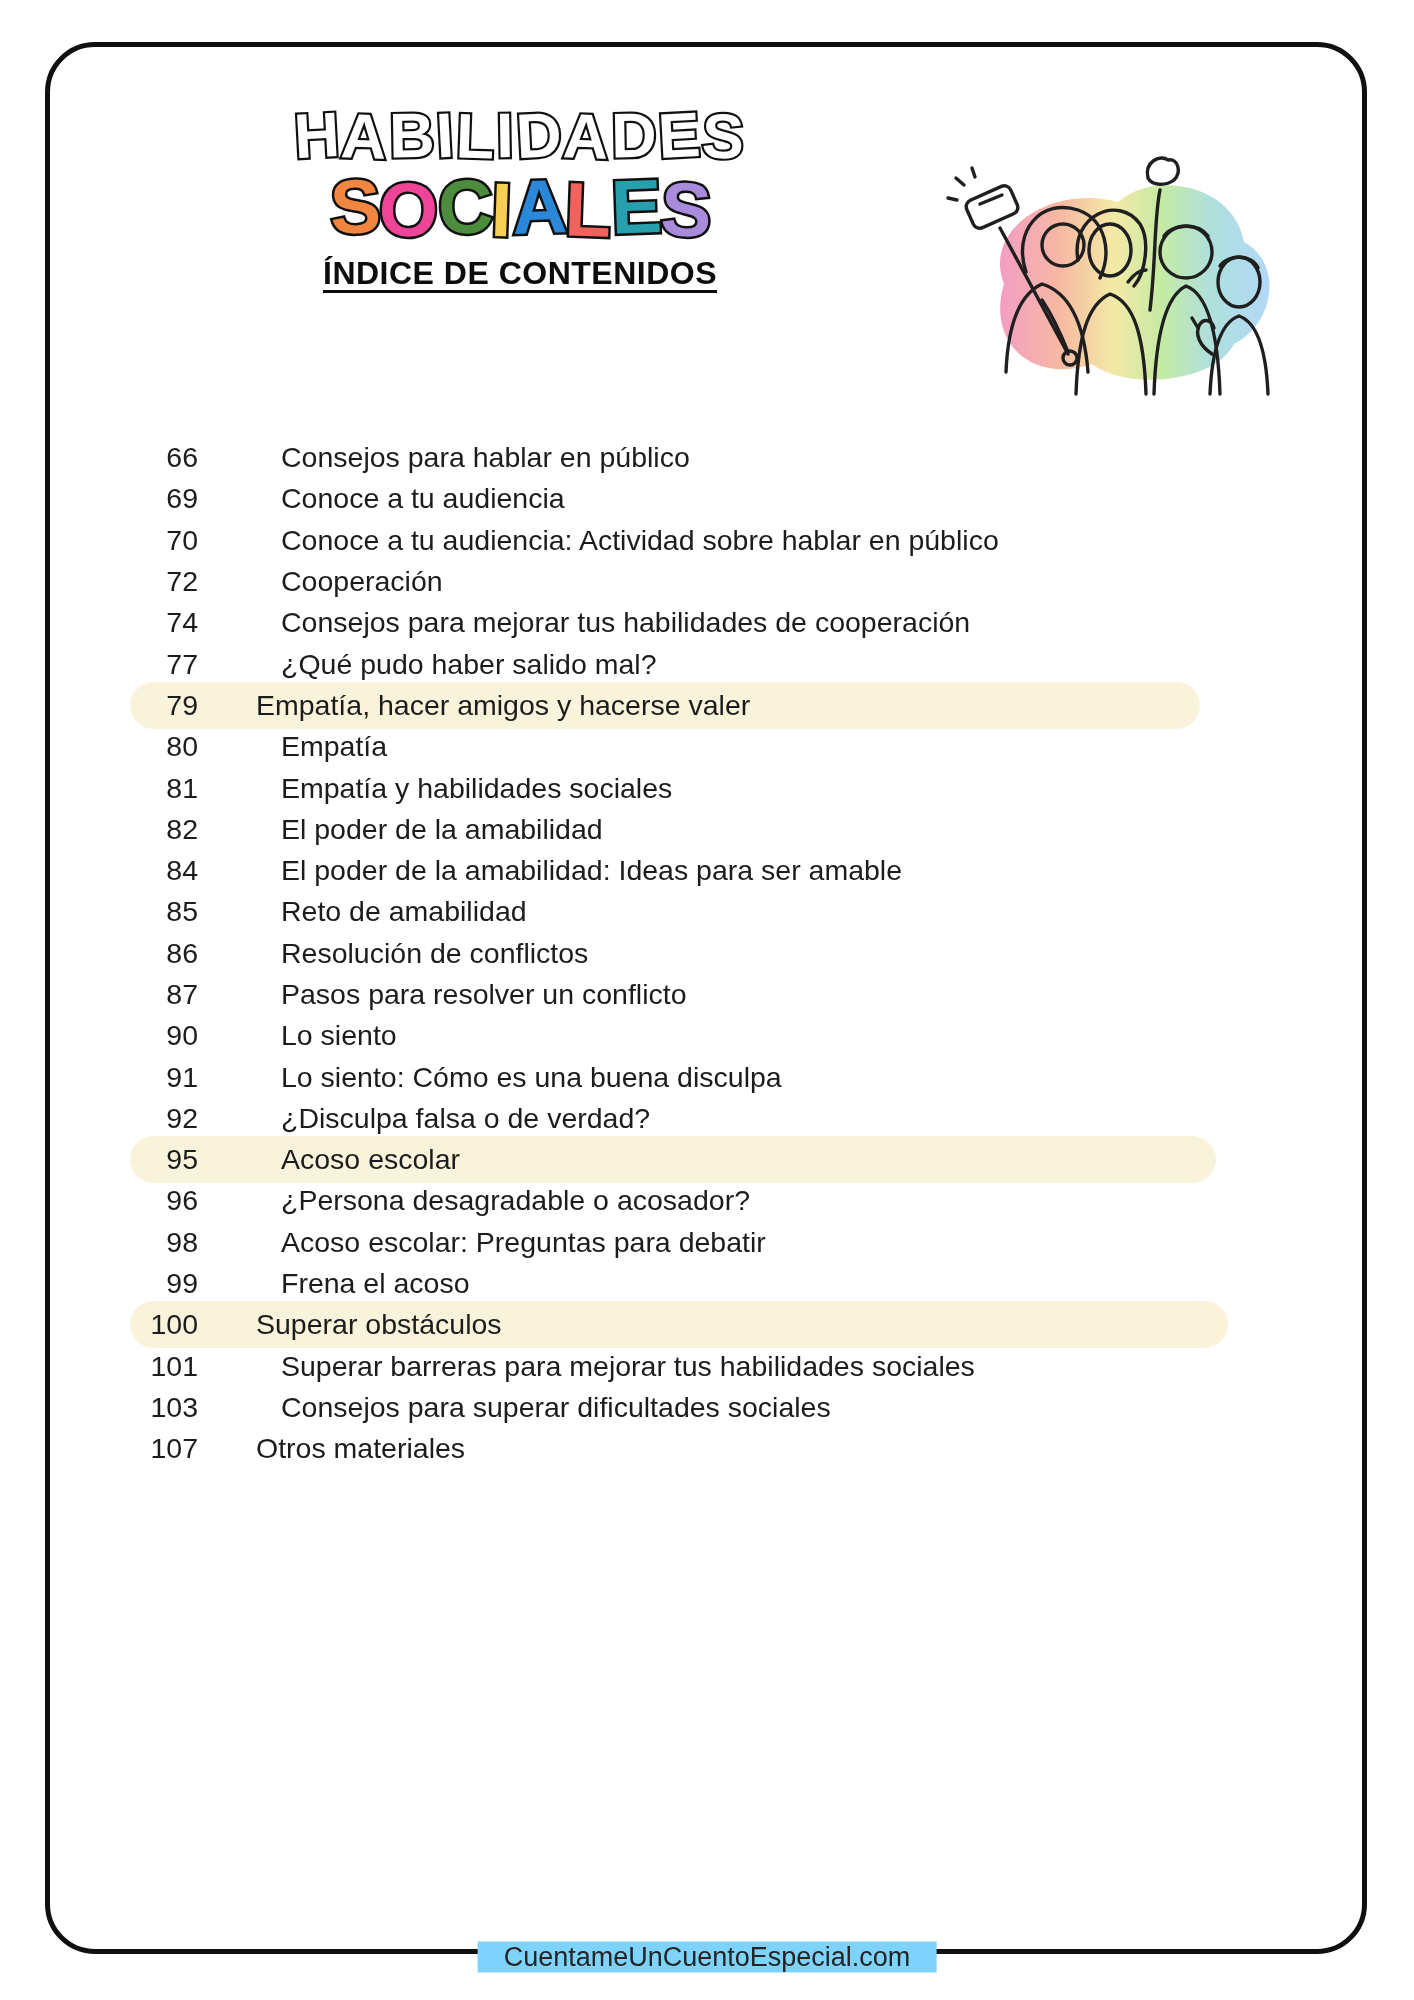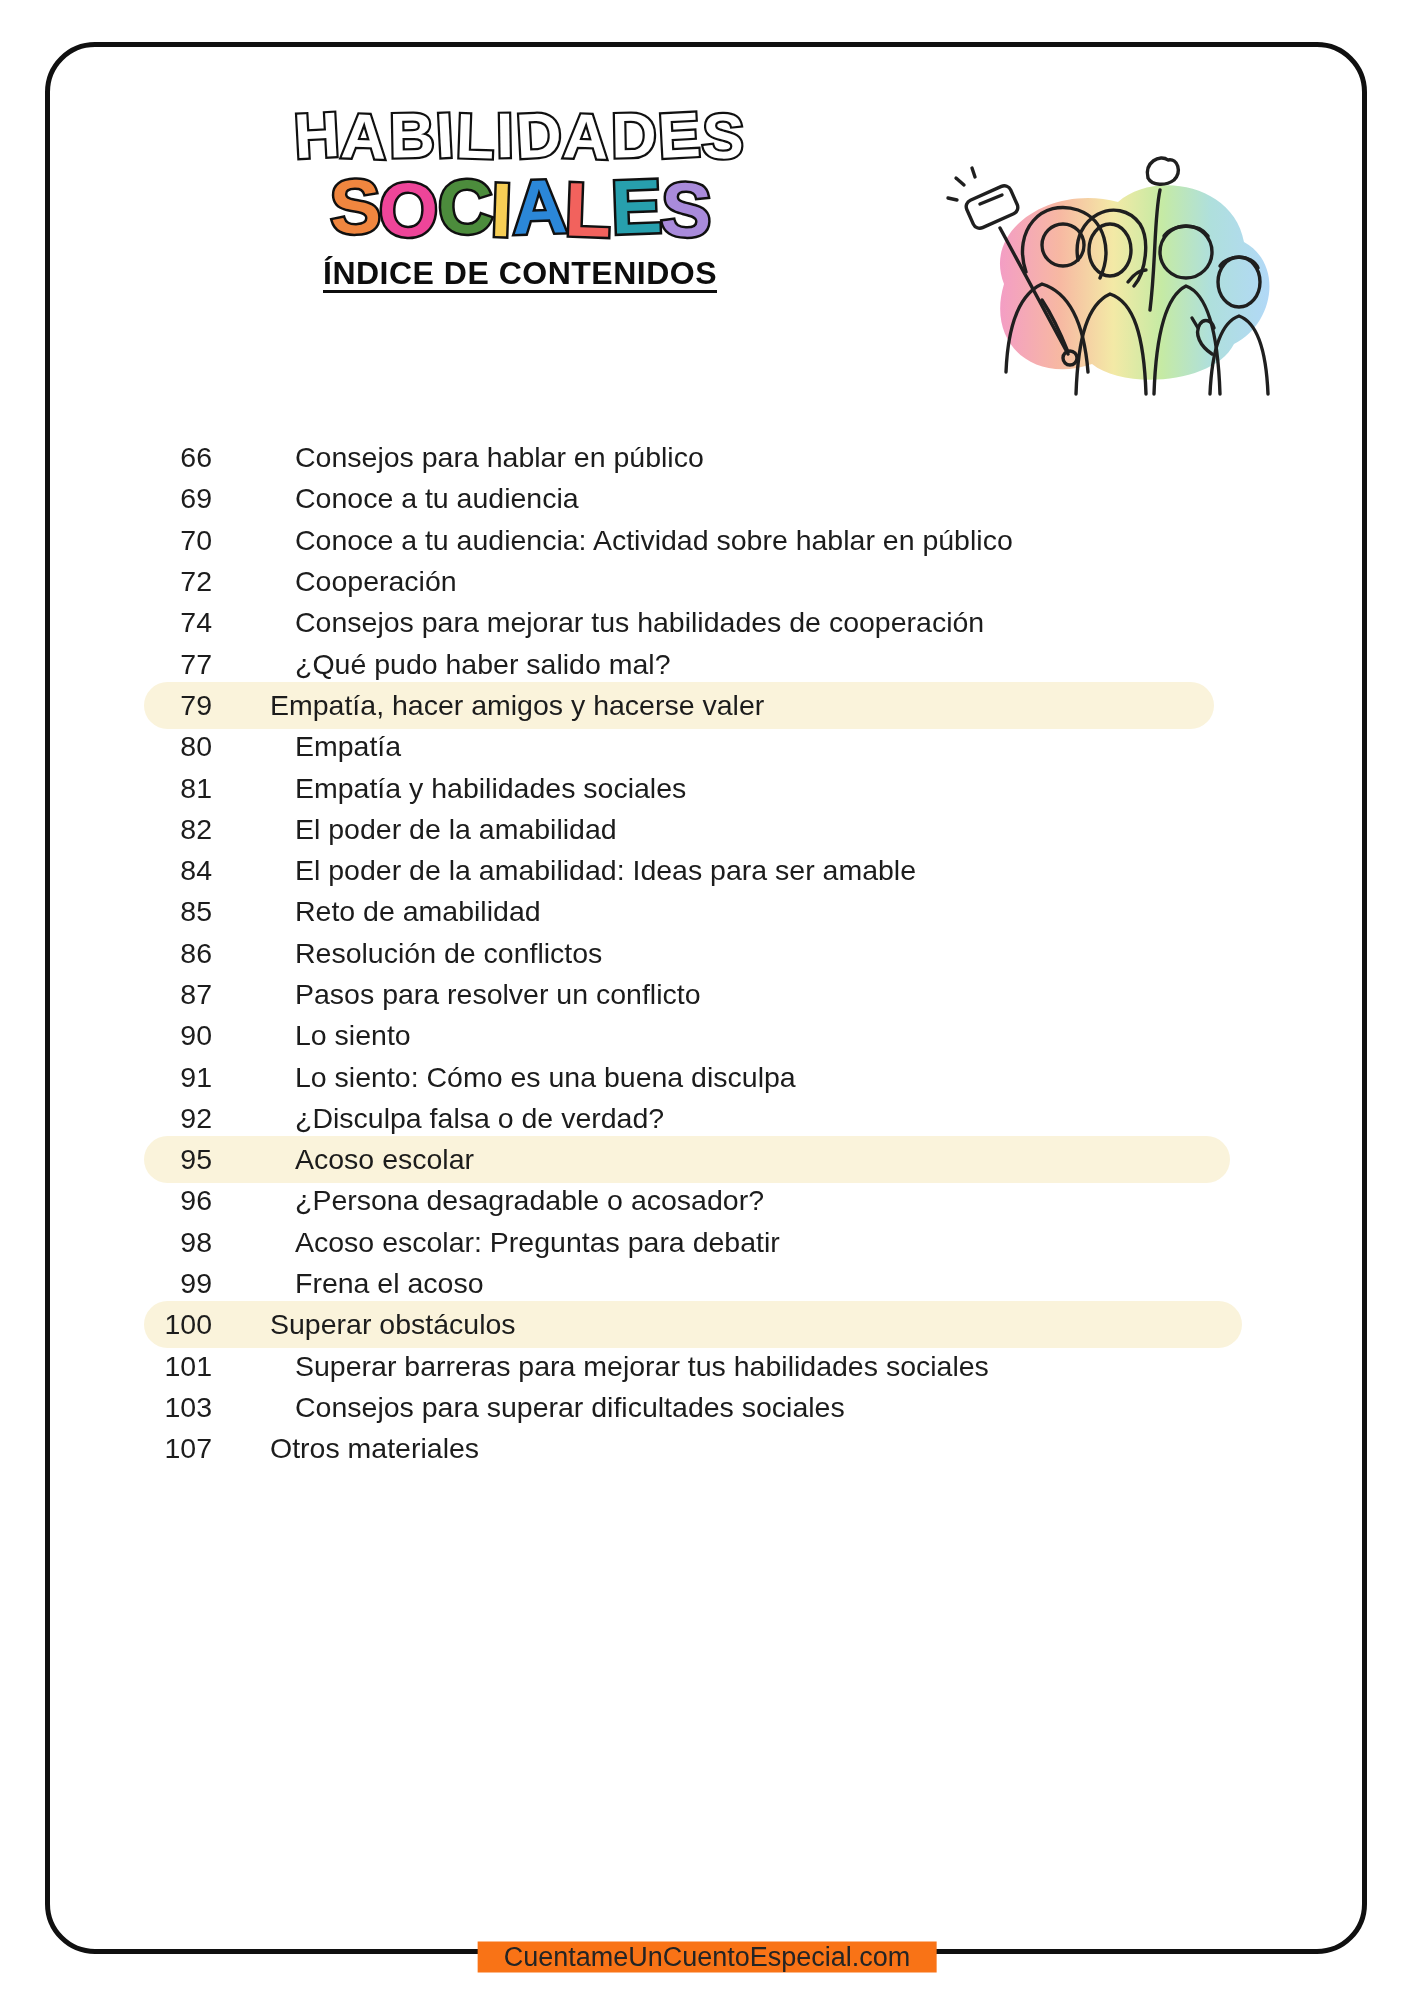--- a/index.html
+++ b/index.html
@@ -53,21 +53,21 @@
     font-size:32px;font-weight:700;color:#0d0d0d;
     border-bottom:3px solid #0d0d0d;
     padding-bottom:1px;
     letter-spacing:0.5px;
   }
 
   
   .illu{position:absolute;left:942px;top:132px;width:336px;height:268px;}
 
   
-  .toc{position:absolute;left:150px;top:437px;width:1120px;}
+  .toc{position:absolute;left:136px;top:437px;width:1120px;}
   .row{
     position:relative;z-index:0;
     display:flex;align-items:center;
     height:41.3px;
     font-size:28.5px;color:#1c1c1c;
   }
   .row .num{flex:none;width:62px;text-align:right;}
   .row.lvl1 .title{margin-left:83px;text-align:center;}
   .row.lvl0 .title{margin-left:58px;}
   .row.highlight::before{
@@ -78,21 +78,21 @@
     width:1060px;
   }
   .row.highlight[data-page="79"]::before{width:1070px;}
   .row.highlight[data-page="95"]::before{width:1086px;}
   .row.highlight[data-page="100"]::before{width:1098px;}
 
   
   .footer{
     position:absolute;left:50%;top:1957px;
     transform:translate(-50%,-50%);
-    background:#f97316;
+    background:#7dd3fc;
     padding:0 26px;
     font-size:27px;color:#242424;
     white-space:nowrap;
     z-index:2;
   }
 </style>
 </head>
 <body>
 
 <div class="canvas">

